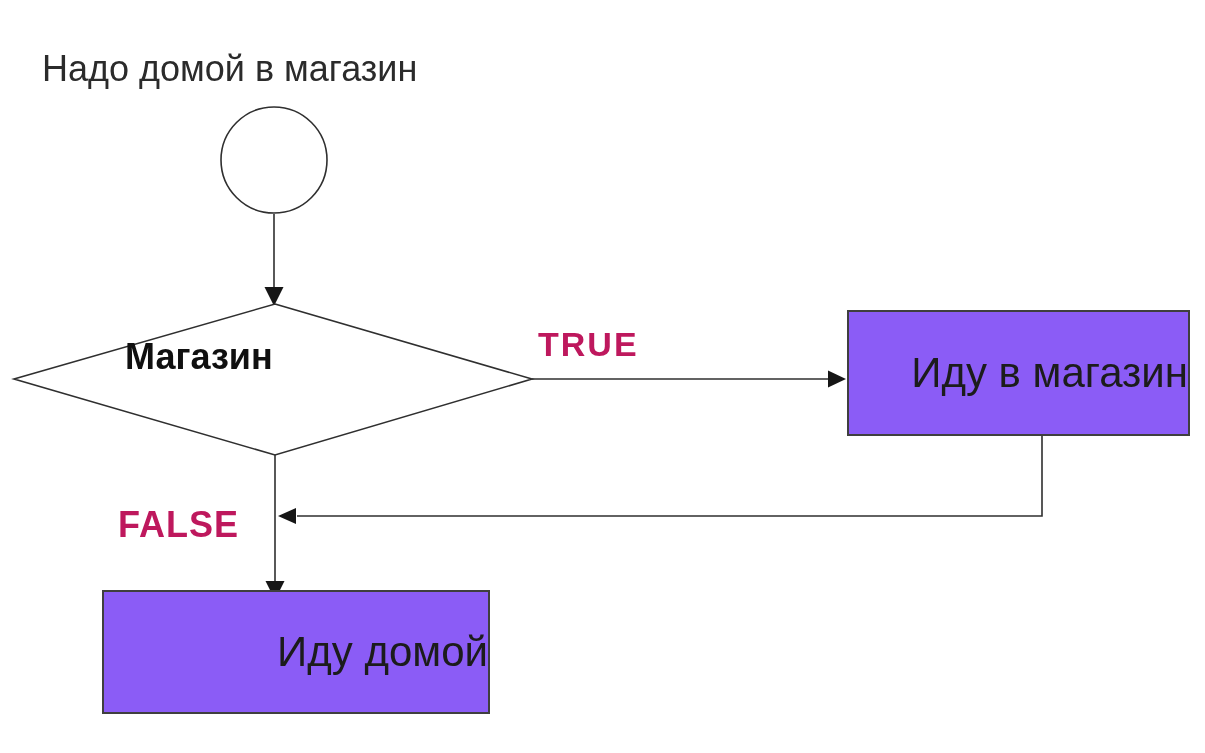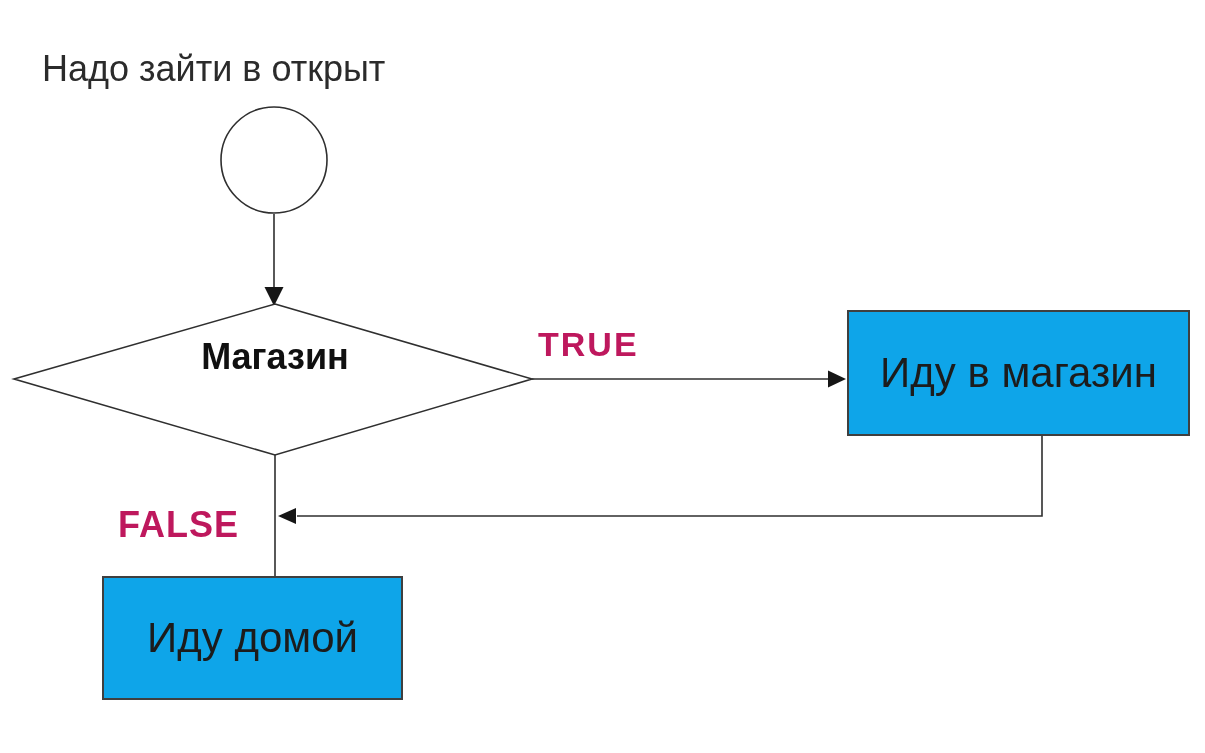--- a/index.html
+++ b/index.html
@@ -38,21 +38,20 @@
     font-size: 36px;
     line-height: 40px;
     color: #2b2b2b;
     white-space: nowrap;
   }
   .diamond-label {
     position: absolute;
     left: 125px;
     top: 328px;
     width: 300px;
-    text-align: center;
     font-size: 36px;
     line-height: 58px;
     font-weight: 700;
     color: #101010;
   }
   .diamond-label span { display: block; }
   .edge-label {
     position: absolute;
     font-weight: 700;
     color: #be185d;
@@ -69,38 +68,38 @@
     left: 118px;
     top: 503px;
     font-size: 36px;
     line-height: 44px;
     letter-spacing: 1px;
   }
   .pbox {
     position: absolute;
     box-sizing: border-box;
     border: 2px solid #3f3f3f;
-    background: #0ea5e9;
+    background: #8b5cf6;
     display: flex;
     align-items: center;
-    justify-content: center;
+    justify-content: flex-end;
     font-size: 42px;
     color: #1c1c1c;
     white-space: nowrap;
   }
   .box-shop {
     left: 847px;
     top: 310px;
     width: 343px;
     height: 126px;
   }
   .box-home {
     left: 102px;
-    top: 576px;
-    width: 301px;
+    top: 590px;
+    width: 388px;
     height: 124px;
   }
 </style>
 </head>
 <body>
 
 <div class="stage">
 
   <svg class="layer" viewBox="0 0 1205 753">
 
@@ -114,21 +113,21 @@
     <line class="shape-stroke" x1="532" y1="379" x2="830" y2="379"></line>
     <polygon class="arrowhead" points="828,370.5 828,387.5 846,379"></polygon>
 
     <polyline class="shape-stroke" points="1042,436 1042,516 297,516"></polyline>
     <polygon class="arrowhead" points="296,508 296,524 278,516"></polygon>
 
     <line class="shape-stroke" x1="275" y1="455" x2="275" y2="583"></line>
     <polygon class="arrowhead" points="265.5,581 284.5,581 275,600"></polygon>
   </svg>
 
-  <div class="flow-title">Надо зайти в открыт</div>
+  <div class="flow-title">Надо домой в магазин</div>
 
   <div class="diamond-label">
     <span>Магазин</span>
   </div>
 
   <div class="edge-label true-label">TRUE</div>
 
   <div class="edge-label false-label">FALSE</div>
 
   <div class="pbox box-shop">

